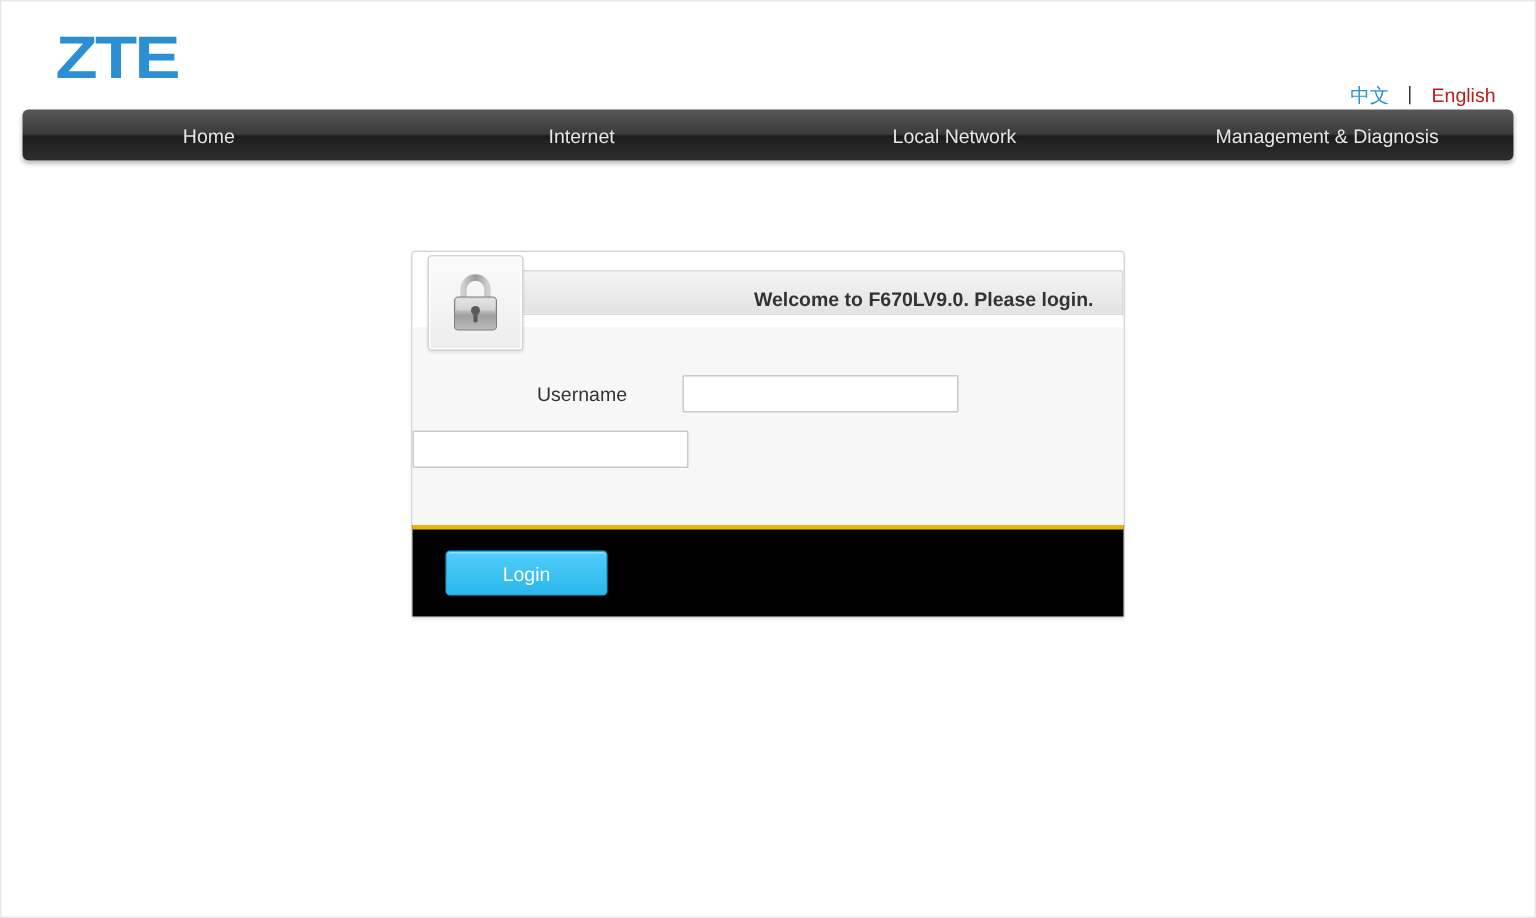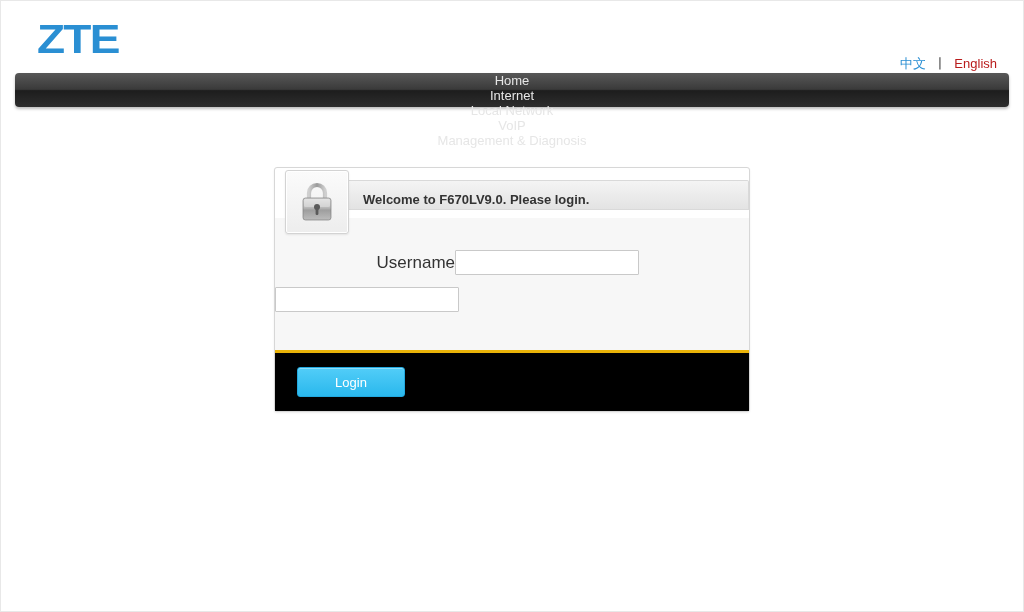--- a/index.html
+++ b/index.html
@@ -39,21 +39,20 @@
 .lang .english { color: #b91c1c; }
 .lang .sep { margin: 0 4px; color: #333; }
 .navbar {
   margin: 0 14px;
   height: 34px;
   border-radius: 4px;
   background: linear-gradient(to bottom, #585858 0%, #3a3a3a 48%, #1d1d1d 52%, #2e2e2e 100%);
   box-shadow: 0 2px 3px rgba(0,0,0,0.25);
   display: flex;
   align-items: center;
-  flex-direction: column;
 }
 .navbar .navitem {
   flex: 1;
   text-align: center;
   color: #e6e6e6;
   font-size: 13px;
   cursor: pointer;
 }
 .login-card {
   width: 476px;
@@ -79,21 +78,21 @@
   border-left: none;
   border-radius: 0 2px 0 0;
 }
 .login-title {
   position: relative;
   z-index: 2;
   font-size: 13px;
   font-weight: bold;
   color: #333;
   width: 100%;
-  text-align: left;
+  text-align: right;
   padding-right: 20px;
   margin-top: 12px;
 }
 .lock-icon-wrap {
   position: absolute;
   left: 10px;
   top: 2px;
   width: 64px;
   height: 64px;
   border: 1px solid #d3d3d3;
@@ -109,23 +108,23 @@
   background: #f7f7f7;
   padding: 32px 0 26px 0;
 }
 .form-row {
   display: flex;
   align-items: center;
   margin-bottom: 12px;
 }
 .form-label {
   width: 180px;
-  text-align: right;
+  text-align: center;
   padding-left: 46px;
-  font-size: 17px;
+  font-size: 13px;
   color: #333;
 }
 .form-input {
   width: 184px;
   height: 25px;
   border: 1px solid #c9c9c9;
   border-radius: 1px;
   background: #fff;
   padding: 0 6px;
   font-size: 13px;
@@ -158,21 +157,20 @@
     <a href="#" class="chinese">中文</a>
     <span class="sep">丨</span>
     <a href="#" class="english">English</a>
   </div>
 </div>
 
 <div class="navbar">
   <div class="navitem">Home</div>
   <div class="navitem">Internet</div>
   <div class="navitem">Local Network</div>
-  <div class="navitem">VoIP</div>
   <div class="navitem">Management &amp; Diagnosis</div>
 </div>
 
 <div class="login-card">
   <div class="login-header">
     <div class="login-header-bar"></div>
     <div class="lock-icon-wrap">
       <svg width="40" height="44" viewBox="0 0 40 44">
         <defs>
           <linearGradient id="bodyGrad" x1="0" y1="0" x2="0" y2="1">

